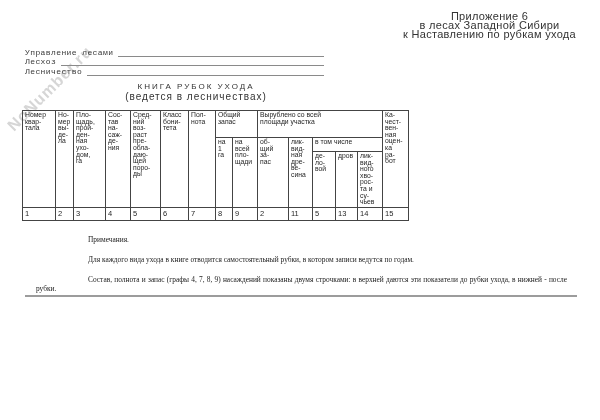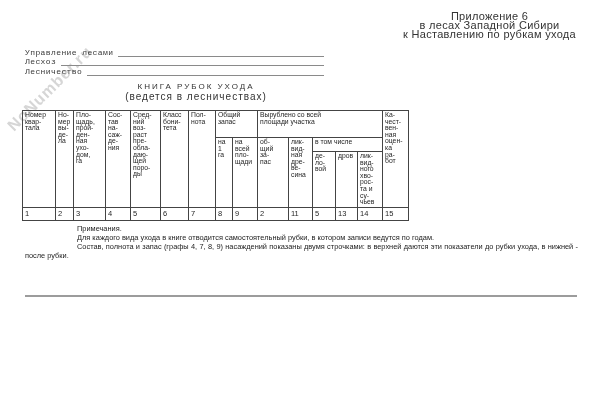--- a/index.html
+++ b/index.html
@@ -104,23 +104,24 @@
   .notes {
     position: absolute;
     left: 25px;
     top: 224px;
     width: 553px;
     font-size: 7.4px;
     line-height: 9px;
     color: #222;
   }
   .notes p {
-    margin: 0;
+    margin: 11px;
     text-indent: 52px;
     text-align: justify;
+    font-family: Liberation Serif, serif;
   }
   
   .separator {
     position: absolute;
     left: 25px;
     top: 295px;
     width: 552px;
     height: 2px;
     background: #9c9c9c;
   }

